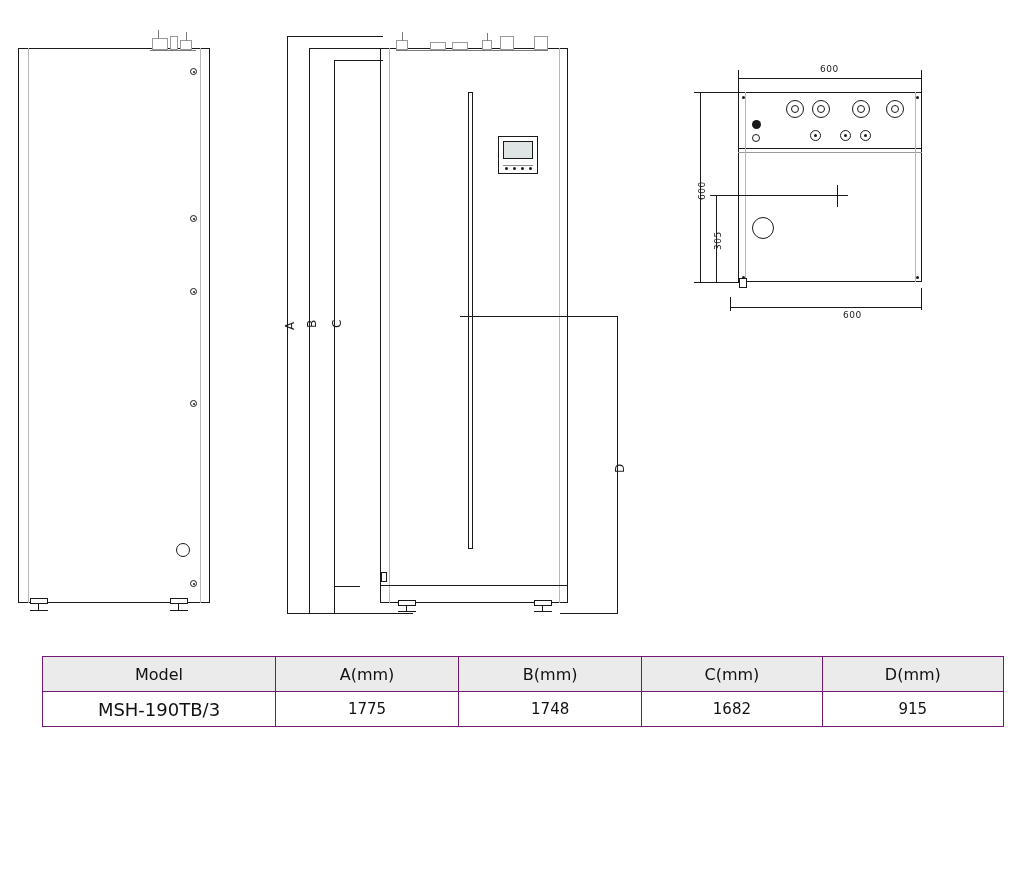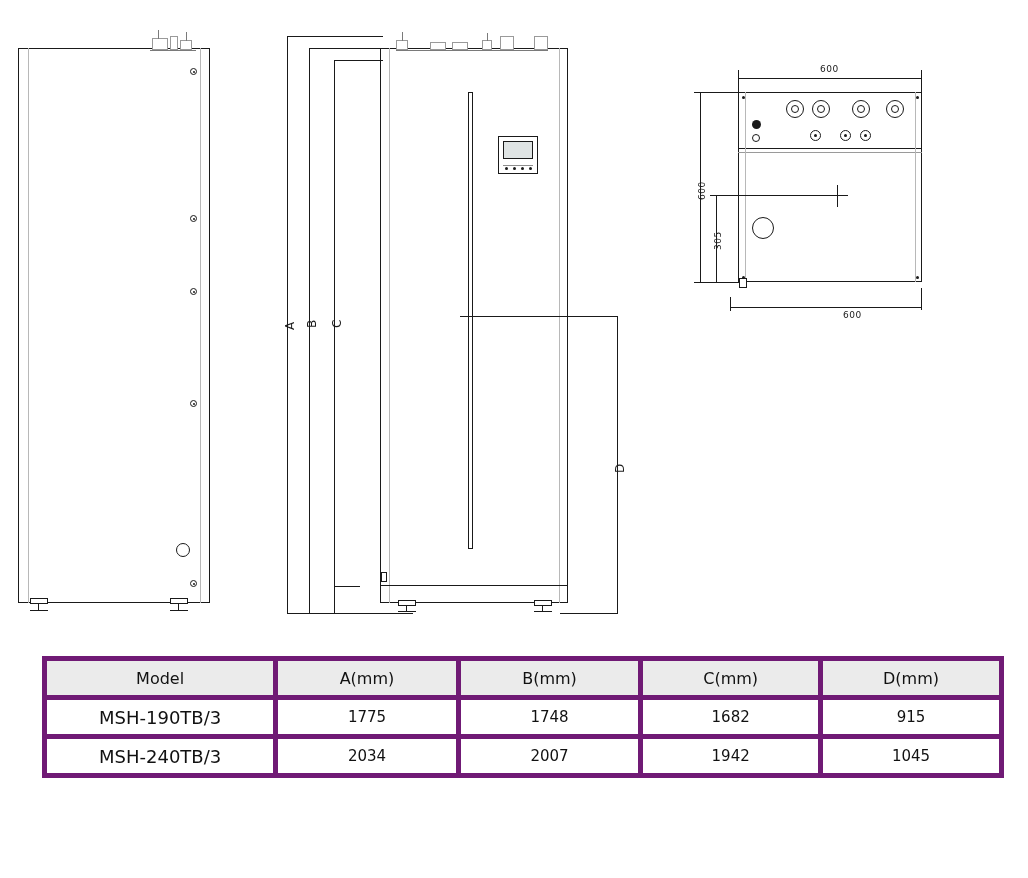--- a/index.html
+++ b/index.html
@@ -71,21 +71,21 @@
   
   .spec-table {
     position: absolute;
     left: 42px;
     top: 656px;
     width: 962px;
     border-collapse: collapse;
     font-size: 15px;
   }
   .spec-table th, .spec-table td {
-    border: 5px solid #701a75;
+    border: 1px solid #701a75;
     text-align: center;
     height: 34px;
     padding: 0 4px;
     font-weight: normal;
     margin-left: 10px;
   }
   .spec-table thead th {
     background: #ebebeb;
     font-size: 16px;
   }
@@ -269,23 +269,16 @@
       </tr>
     </thead>
     <tbody>
       <tr>
         <td>MSH-190TB/3</td>
         <td>1775</td>
         <td>1748</td>
         <td>1682</td>
         <td>915</td>
       </tr>
-      <tr>
-        <td>MSH-240TB/3</td>
-        <td>2034</td>
-        <td>2007</td>
-        <td>1942</td>
-        <td>1045</td>
-      </tr>
     </tbody>
   </table>
 
 </div>
 
 </body></html>

